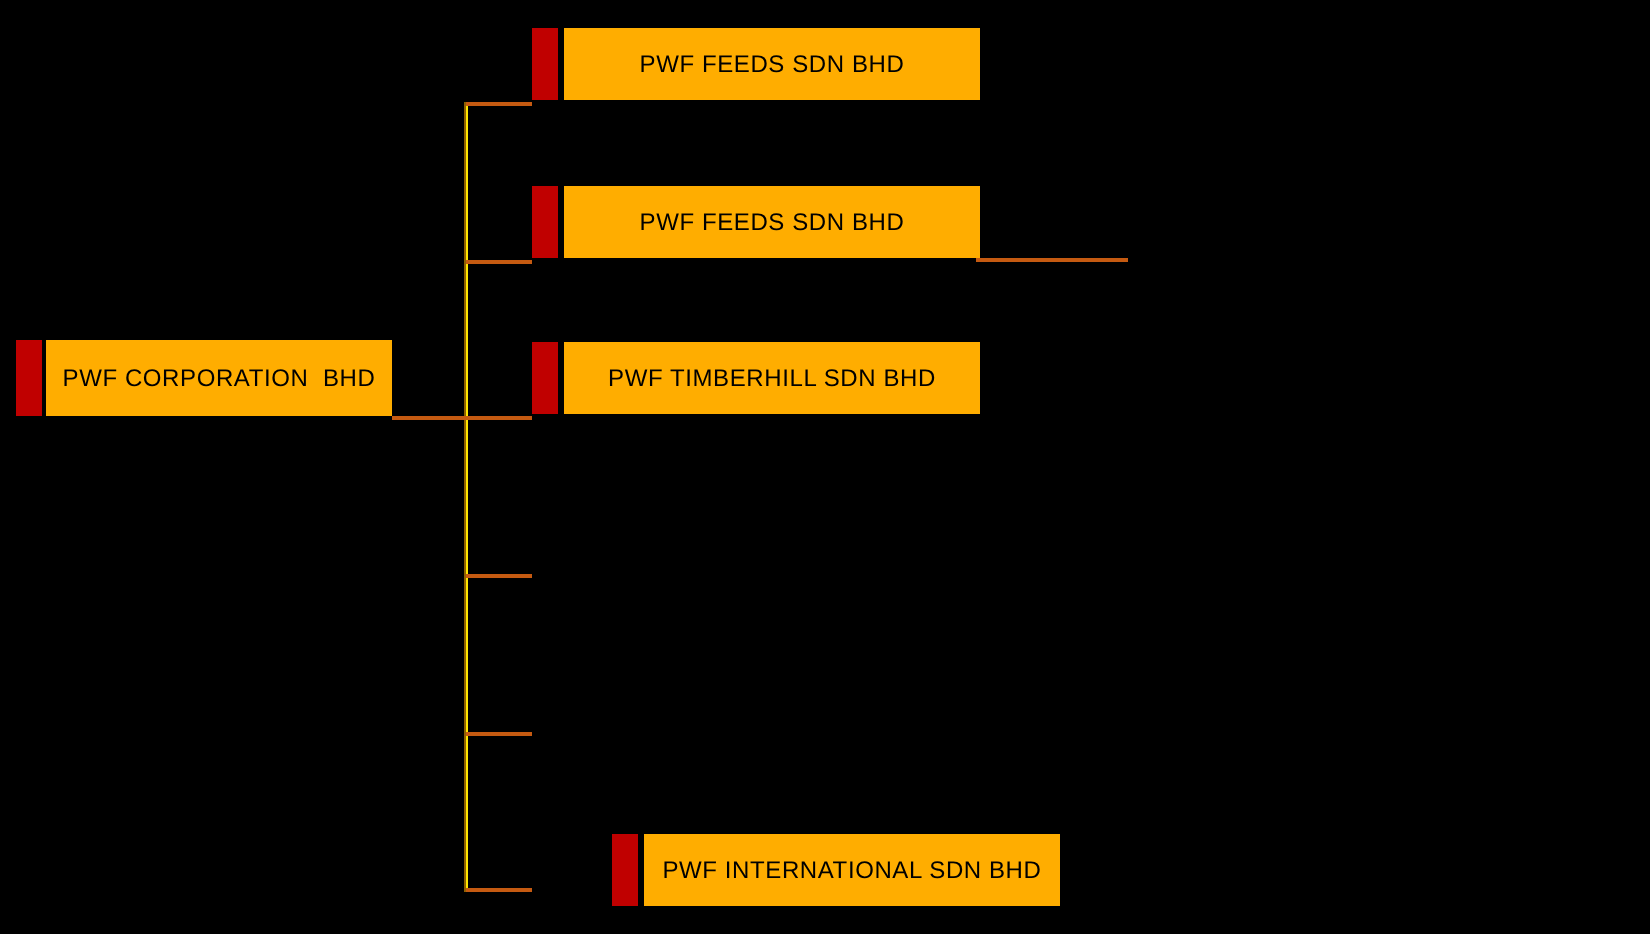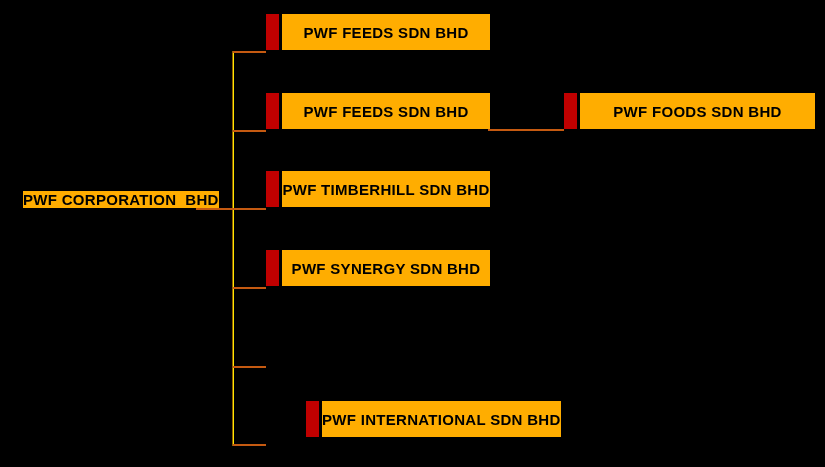--- a/index.html
+++ b/index.html
@@ -45,85 +45,73 @@
   }
   .plate {
     flex: 1 1 auto;
     background: var(--box-fill);
     display: flex;
     align-items: center;
     justify-content: center;
   }
   .lbl {
     color: var(--text);
-    font-size: 15px;
-    font-weight: bold;
+    font-size: 12px;
+    font-weight: normal;
     letter-spacing: 0.3px;
     white-space: pre;
     text-align: center;
   }
 </style>
 </head>
 <body>
 
 <div class="stage">
 
   <div class="trunk" style="left:232px; top:51px; height:395px;"></div>
 
   <div class="hline" style="left:233px; top:51px; width:33px;"></div>
   <div class="hline" style="left:233px; top:130px; width:33px;"></div>
   <div class="hline" style="left:196px; top:208px; width:70px;"></div>
   <div class="hline" style="left:233px; top:287px; width:33px;"></div>
   <div class="hline" style="left:233px; top:366px; width:33px;"></div>
   <div class="hline" style="left:233px; top:444px; width:33px;"></div>
   <div class="hline" style="left:488px; top:129px; width:76px;"></div>
 
-  <div class="node" style="left:8px; top:170px; width:188px; height:38px;align-items:flex-end;">
+  <div class="node" style="left:8px; top:170px; width:188px; height:38px;">
     <span class="accent" style="margin-right:2px;"></span>
     <span class="plate">
       <span class="lbl">PWF CORPORATION  BHD</span>
     </span>
   </div>
 
   <div class="node" style="left:266px; top:14px; width:224px; height:36px;">
     <span class="accent"></span>
     <span class="plate">
       <span class="lbl">PWF FEEDS SDN BHD</span>
     </span>
   </div>
 
   <div class="node" style="left:266px; top:93px; width:224px; height:36px;">
     <span class="accent"></span>
     <span class="plate">
       <span class="lbl">PWF FEEDS SDN BHD</span>
     </span>
   </div>
 
-  <div class="node" style="left:564px; top:93px; width:251px; height:36px;">
-    <span class="accent"></span>
-    <span class="plate">
-      <span class="lbl">PWF FOODS SDN BHD</span>
-    </span>
-  </div>
 
   <div class="node" style="left:266px; top:171px; width:224px; height:36px;">
     <span class="accent"></span>
     <span class="plate">
       <span class="lbl">PWF TIMBERHILL SDN BHD</span>
     </span>
   </div>
 
-  <div class="node" style="left:266px; top:250px; width:224px; height:36px;">
-    <span class="accent"></span>
-    <span class="plate">
-      <span class="lbl">PWF SYNERGY SDN BHD</span>
-    </span>
-  </div>
 
 
-  <div class="node" style="left:266px; top:401px; width:224px; height:36px;padding-left:40px;">
+  <div class="node" style="left:266px; top:417px; width:224px; height:36px;padding-left:40px;">
     <span class="accent"></span>
     <span class="plate">
       <span class="lbl">PWF INTERNATIONAL SDN BHD</span>
     </span>
   </div>
 
 </div>
 
 </body></html>

